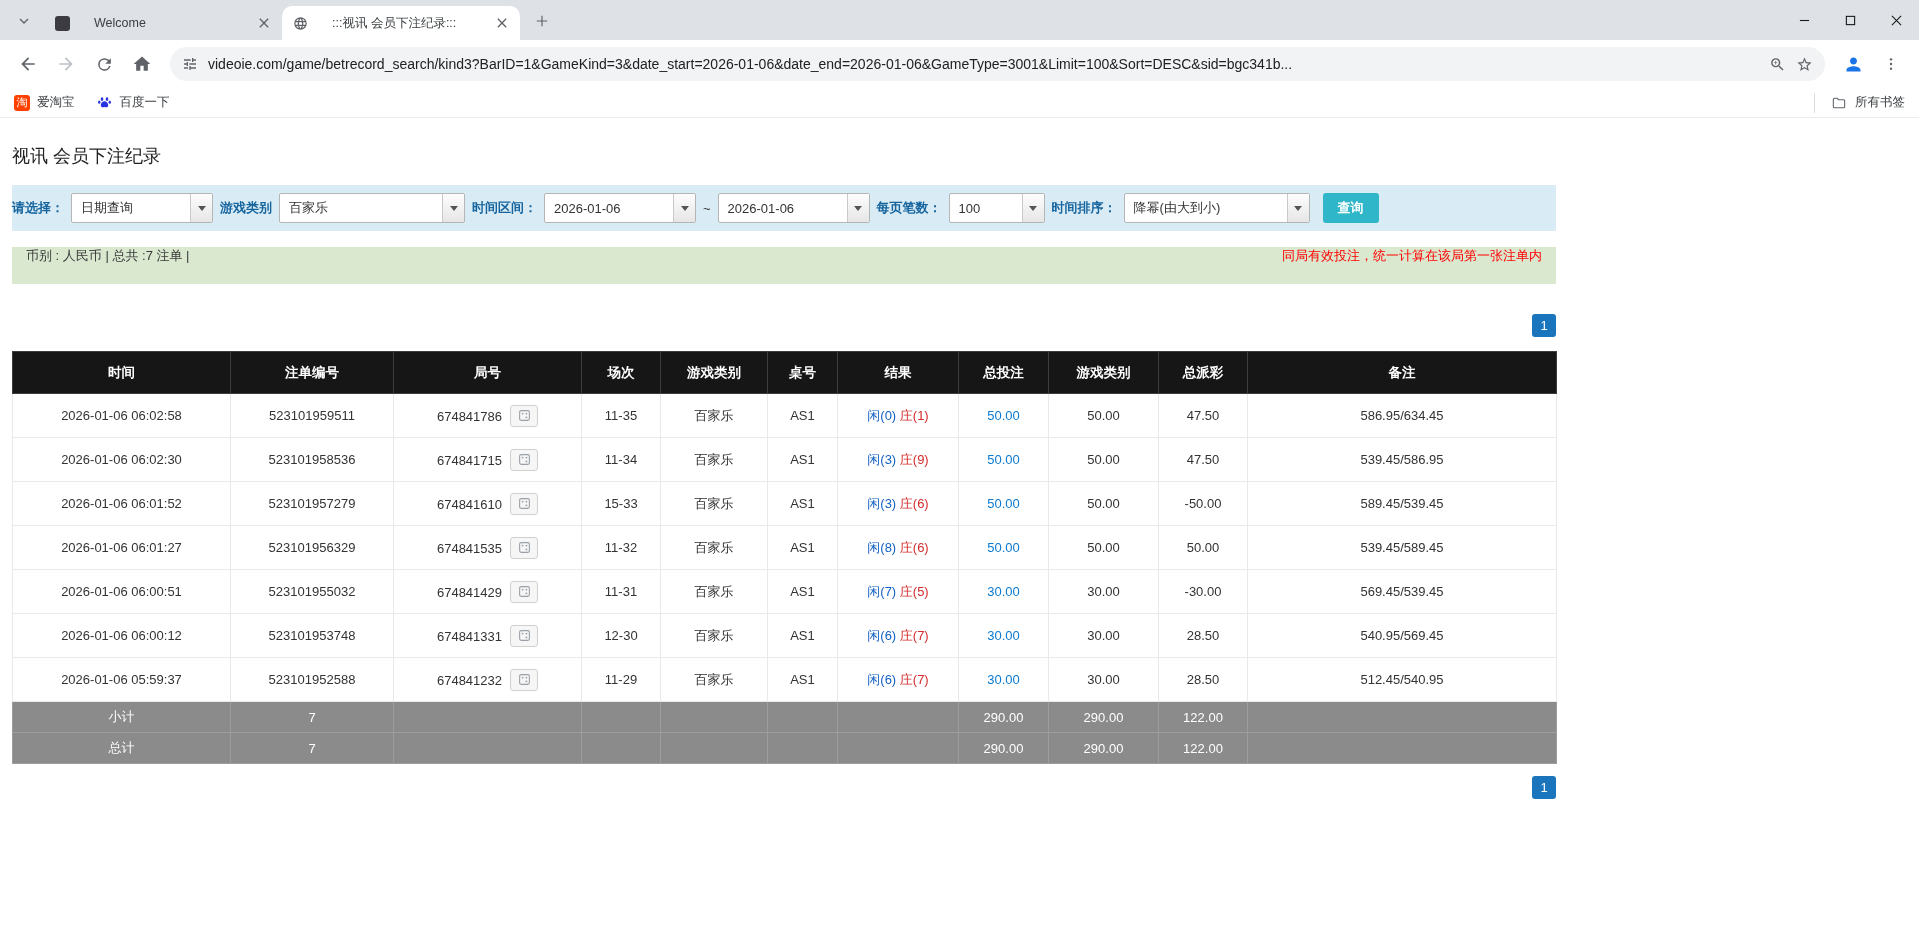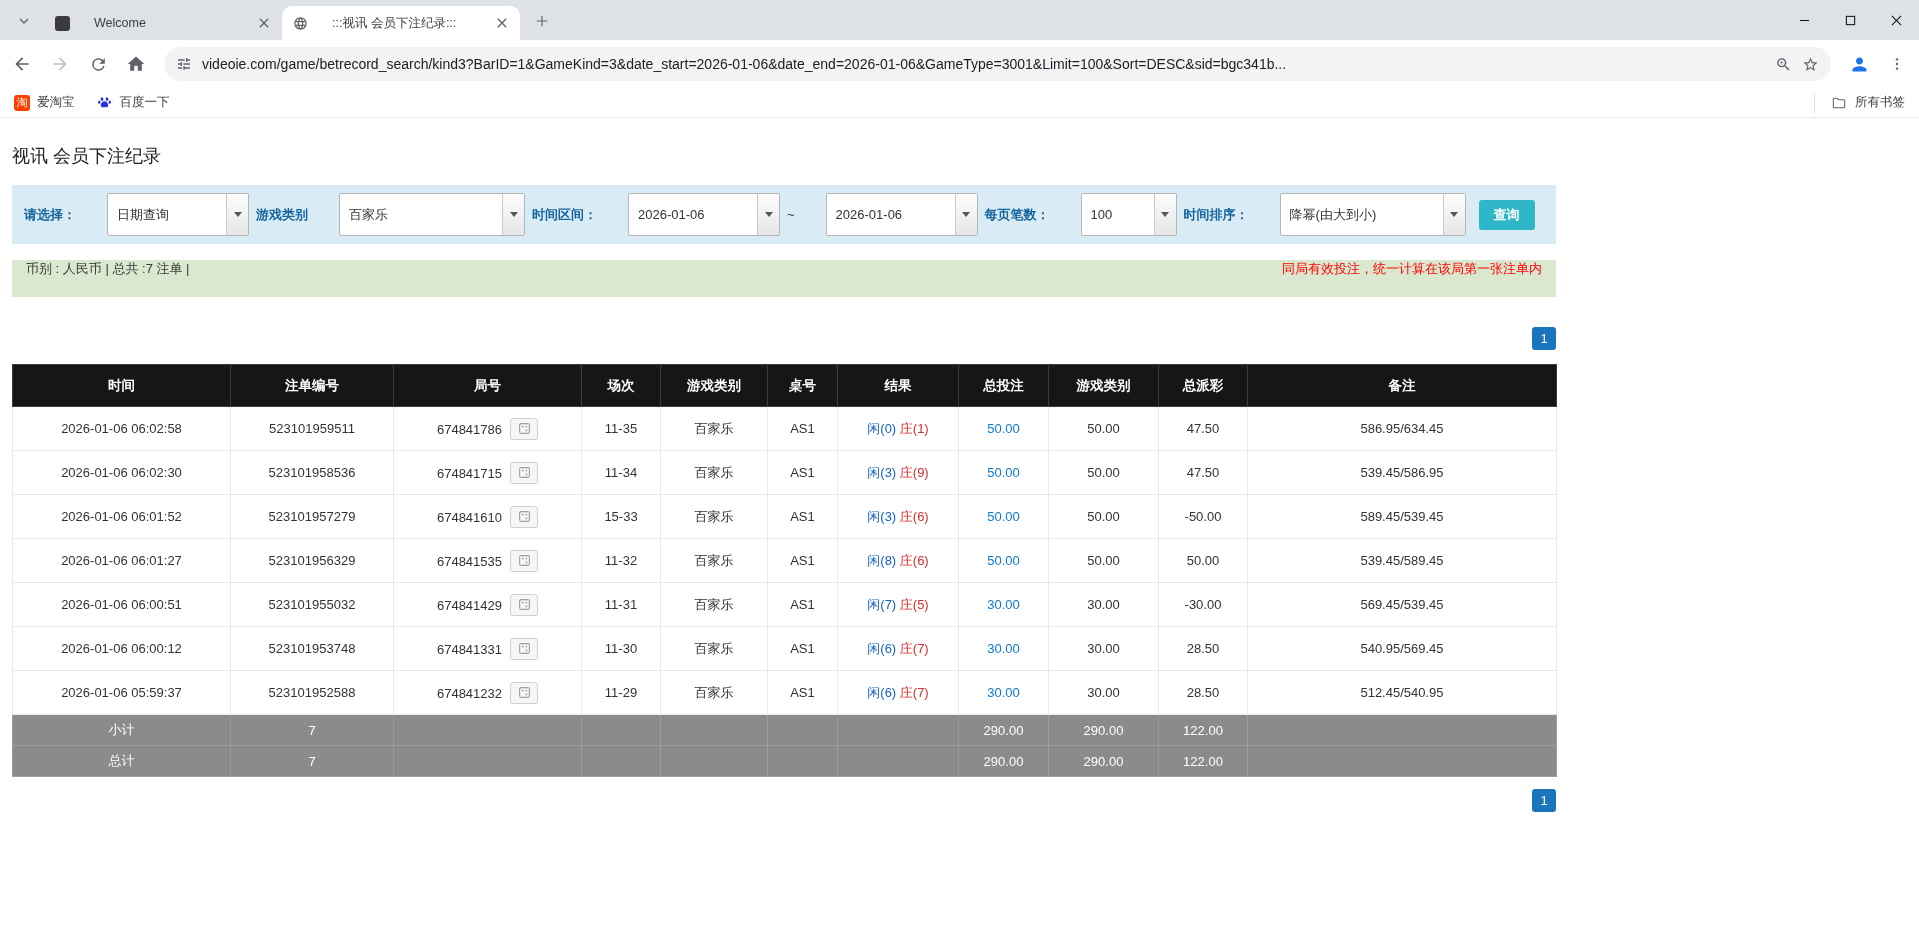--- a/index.html
+++ b/index.html
@@ -16,46 +16,46 @@
   .tab .title { flex:1; white-space:nowrap; overflow:hidden; text-overflow:ellipsis;margin-left:16px; }
   .tab .close { width:17px; height:17px; border-radius:50%; display:flex; align-items:center;
                 justify-content:center; color:#5f6368; flex:none; }
   .favicon { width:16px; height:16px; flex:none; display:flex; align-items:center; justify-content:center; }
   .fav-dark { width:15px; height:15px; background:#3b3b41; border-radius:3px; }
   .newtab { width:28px; height:28px; margin:0 0 5px 8px; display:flex; align-items:center;
             justify-content:center; color:#5f6368; }
   .wincontrols { position:absolute; right:0; top:0; height:40px; display:flex; }
   .winbtn { width:46px; height:40px; display:flex; align-items:center; justify-content:center; color:#1b1b1b; }
 
-  .toolbar { height:48px; background:#fff; display:flex; align-items:center; padding:0 4px; gap:2px; }
+  .toolbar { height:48px; background:#fff; display:flex; align-items:center; padding:0 10px; gap:2px; }
   .tool-icon { width:36px; height:36px; border-radius:50%; display:flex; align-items:center;
                justify-content:center; color:#5f6368; flex:none; }
   .tool-icon.disabled { color:#bdc1c6; }
   .omnibox { flex:1; height:34px; background:#f1f3f4; border-radius:17px; display:flex;
              align-items:center; padding:0 12px; gap:10px; margin:0 8px; min-width:0; }
   .omnibox .url { font-size:14px; color:#202124; white-space:nowrap; overflow:hidden; flex:1; }
   .omni-icon { color:#5f6368; flex:none; display:flex; align-items:center; }
 
   .bookmarksbar { height:30px; background:#fff; border-bottom:1px solid #ececec; display:flex;
                   align-items:center; padding:0 14px; gap:22px; font-size:12.5px; color:#3c4043; }
   .bm { display:flex; align-items:center; gap:7px; }
   .bm-icon-taobao { width:16px; height:16px; background:#ff4000; border-radius:3px; color:#fff;
                     font-size:11px; display:flex; align-items:center; justify-content:center; }
   .bm-right { margin-left:auto; display:flex; align-items:center; gap:8px;
               border-left:1px solid #dadce0; padding-left:16px; height:20px; }
 
   
   .content { padding:0 12px; width:1568px; }
   .page-title { margin-top:26px; font-size:18px; font-weight:400; color:#222; }
 
-  .filterbar { margin-top:17px; width:1544px; background:#d9ecf5; padding:8px 12px; display:flex;
+  .filterbar { margin-top:17px; width:1544px; background:#d9ecf5; padding:8px 0; display:flex;
                align-items:center; gap:7px; }
   .flabel { color:#16649e; font-weight:bold; font-size:13px; white-space:nowrap; }
   .combo { display:inline-flex; align-items:stretch; background:#fff; border:1px solid #b5b5b5;
-           height:43px; border-radius:2px; overflow:hidden;margin-left:24px; }
+           height:30px; border-radius:2px; overflow:hidden; }
   .combo-text { padding:0 9px; font-size:13px; color:#333; display:flex; align-items:center; flex:1;
                 white-space:nowrap; }
   .combo-btn { width:22px; border-left:1px solid #c9c9c9; background:linear-gradient(#fdfdfd,#e6e6e6);
                display:flex; align-items:center; justify-content:center; flex:none; }
   .caret { width:0; height:0; border-left:4px solid transparent; border-right:4px solid transparent;
            border-top:5px solid #555; }
   .w140{width:142px} .w185{width:186px} .w150{width:152px} .w95{width:96px}
   .tilde { font-size:13px; color:#333; }
   .search-btn { height:30px; padding:0 15px; background:#2fb6c9; color:#fff; border:none;
                 border-radius:3px; font-size:13px; font-weight:bold; cursor:pointer; margin-left:6px; }
@@ -430,21 +430,21 @@
           <td>2026-01-06 06:00:12</td>
           <td>523101953748</td>
           <td><span class="round-num">674841331</span><span class="round-icon">
               <svg width="15" height="13" viewBox="0 0 24 24">
                 <rect x="3" y="3" width="18" height="18" rx="3" fill="none" stroke="#9aa0a6" stroke-width="2"></rect>
                 <circle cx="8.5" cy="8.5" r="1.7" fill="#9aa0a6"></circle>
                 <circle cx="15.5" cy="15.5" r="1.7" fill="#9aa0a6"></circle>
                 <circle cx="15.5" cy="8.5" r="1.7" fill="#9aa0a6"></circle>
               </svg>
             </span></td>
-          <td>11-30</td>
+          <td>12-30</td>
           <td>百家乐</td>
           <td>AS1</td>
           <td><span class="player">闲(6)</span> <span class="banker">庄(7)</span></td>
           <td><span class="bet-link">30.00</span></td>
           <td>30.00</td>
           <td>28.50</td>
           <td>540.95/569.45</td>
         </tr>
         <tr>
           <td>2026-01-06 05:59:37</td>

